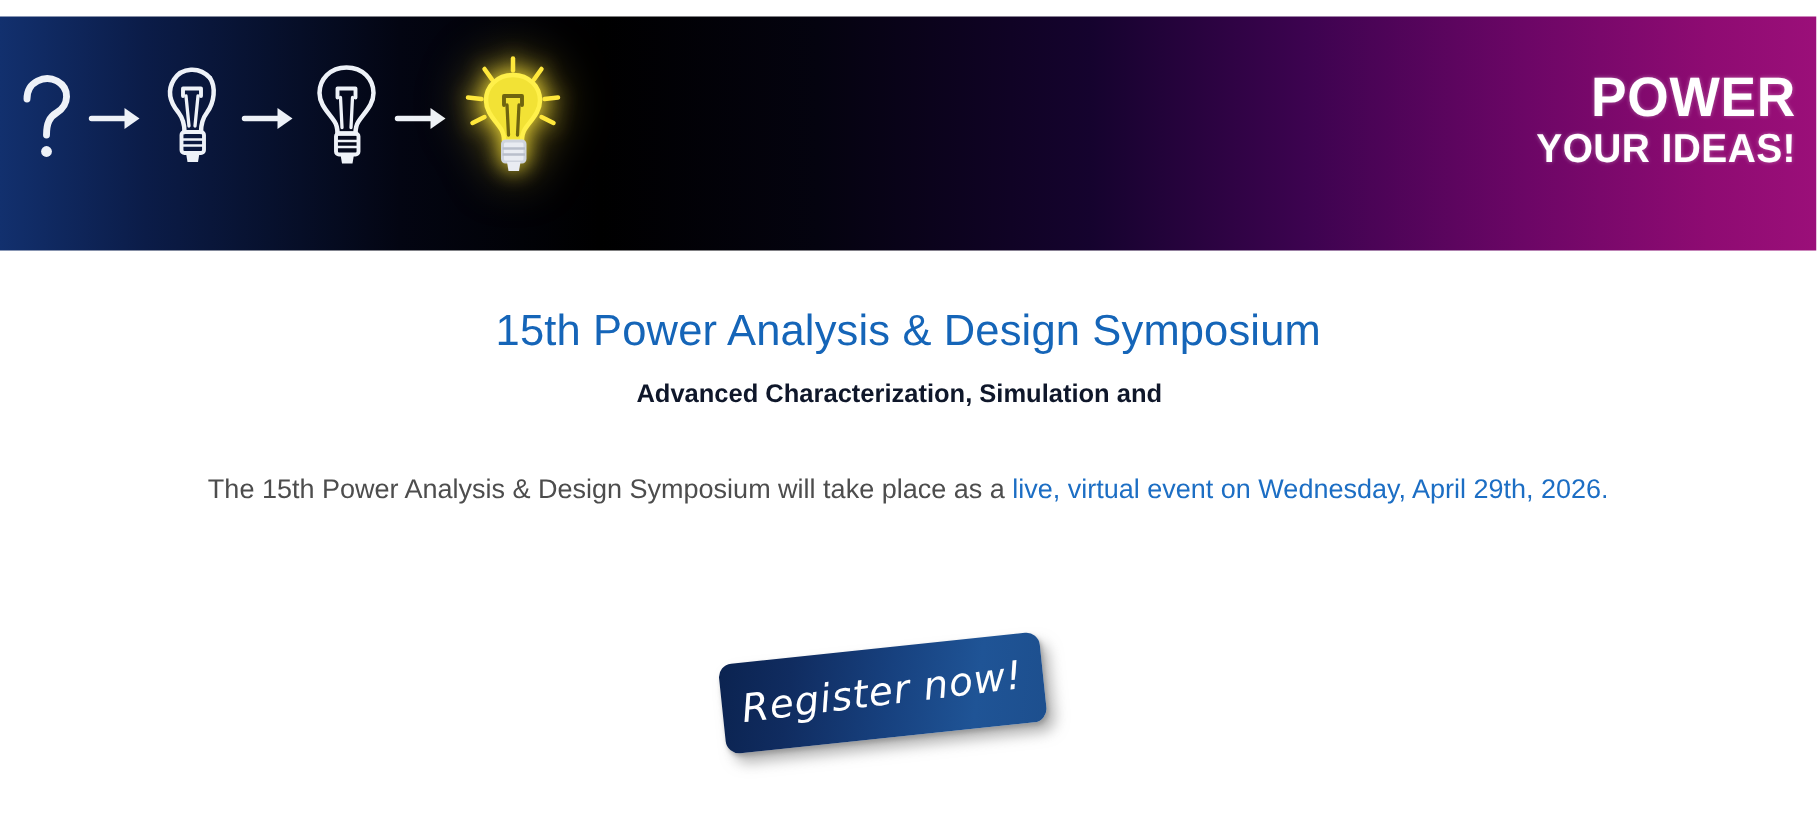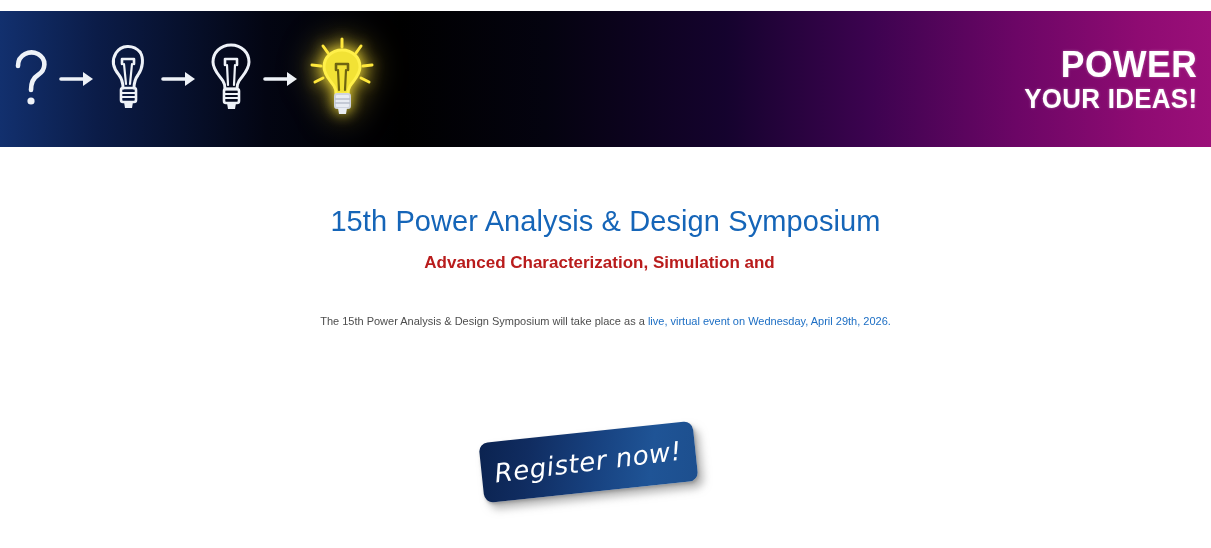--- a/index.html
+++ b/index.html
@@ -20,21 +20,21 @@
     height: 548px;
     background: #ffffff;
   }
 
   
   .banner {
     position: absolute;
     left: 0;
     top: 11px;
     width: 1211px;
-    height: 136px;
+    height: 156px;
     background: linear-gradient(90deg,
         #12306e 0%,
         #0b1c48 8%,
         #030512 22%,
         #000000 33%,
         #04030f 45%,
         #15032e 60%,
         #3d0350 72%,
         #6c0666 84%,
         #8e0b72 94%,
@@ -127,31 +127,31 @@
     font-size: 29px;
     font-weight: normal;
     color: #1565b8;
     letter-spacing: 0.1px;
   }
 
   .subtitle {
     margin: 14px 12px 0 0;
     font-size: 17px;
     font-weight: bold;
-    color: #b91c1c;
+    color: #0f172a;
     line-height: 1.35;
     font-family: "Liberation Sans Narrow", "Liberation Sans", sans-serif;
   }
   .subtitle .sub-line {
     display: block;
   }
 
   .para {
     margin: 0;
-    font-size: 11px;
+    font-size: 18px;
     color: #4d4d4d;
     line-height: 1.5;
   }
   .para-1 { margin-top: 38px; }
   .para-2 { margin-top: 22px; }
 
   .link {
     color: #1c6ec4;
     text-decoration: none;
     cursor: pointer;

